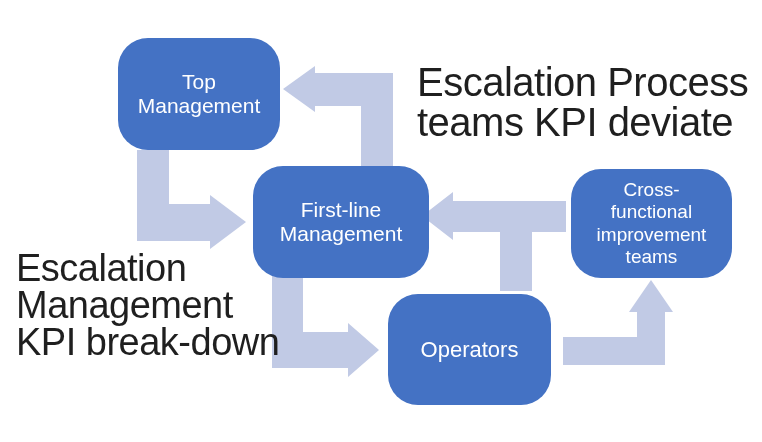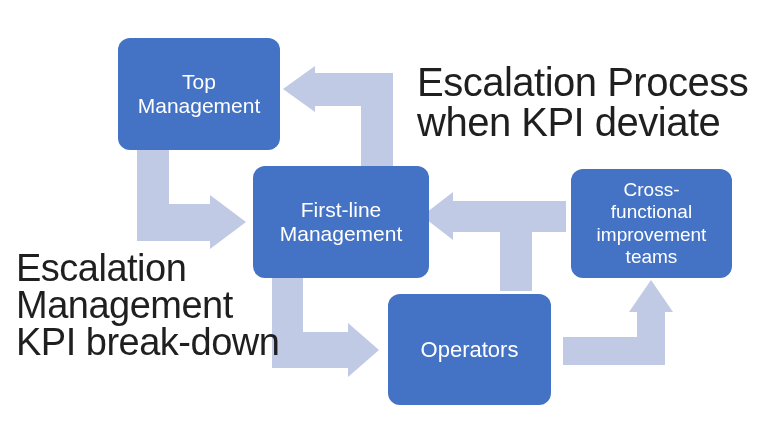--- a/index.html
+++ b/index.html
@@ -22,21 +22,21 @@
     width: 762px;
     height: 442px;
   }
   .arrows-layer polygon {
     fill: var(--arrow-fill, #C1CAE5);
   }
   .node {
     position: absolute;
     background: var(--box-fill, #4472C4);
     color: var(--box-text, #ffffff);
-    border-radius: 12px;
+    border-radius: 30px;
     display: flex;
     align-items: center;
     justify-content: center;
     text-align: center;
     white-space: pre-line;
     font-size: 21px;
     line-height: 1.15;
   }
   .node-top        { left: 118px; top:  38px; width: 162px; height: 112px; }
   .node-firstline  { left: 253px; top: 166px; width: 176px; height: 112px; }
@@ -83,19 +83,19 @@
 Management</div>
 
   <div class="node node-cross">Cross-
 functional
 improvement
 teams</div>
 
   <div class="node node-operators">Operators</div>
 
   <div class="big-label label-escalation">Escalation Process
-when KPI deviate</div>
+teams KPI deviate</div>
 
   <div class="big-label label-performance">Escalation
 Management
 KPI break-down</div>
 
 </div>
 
 </body></html>

